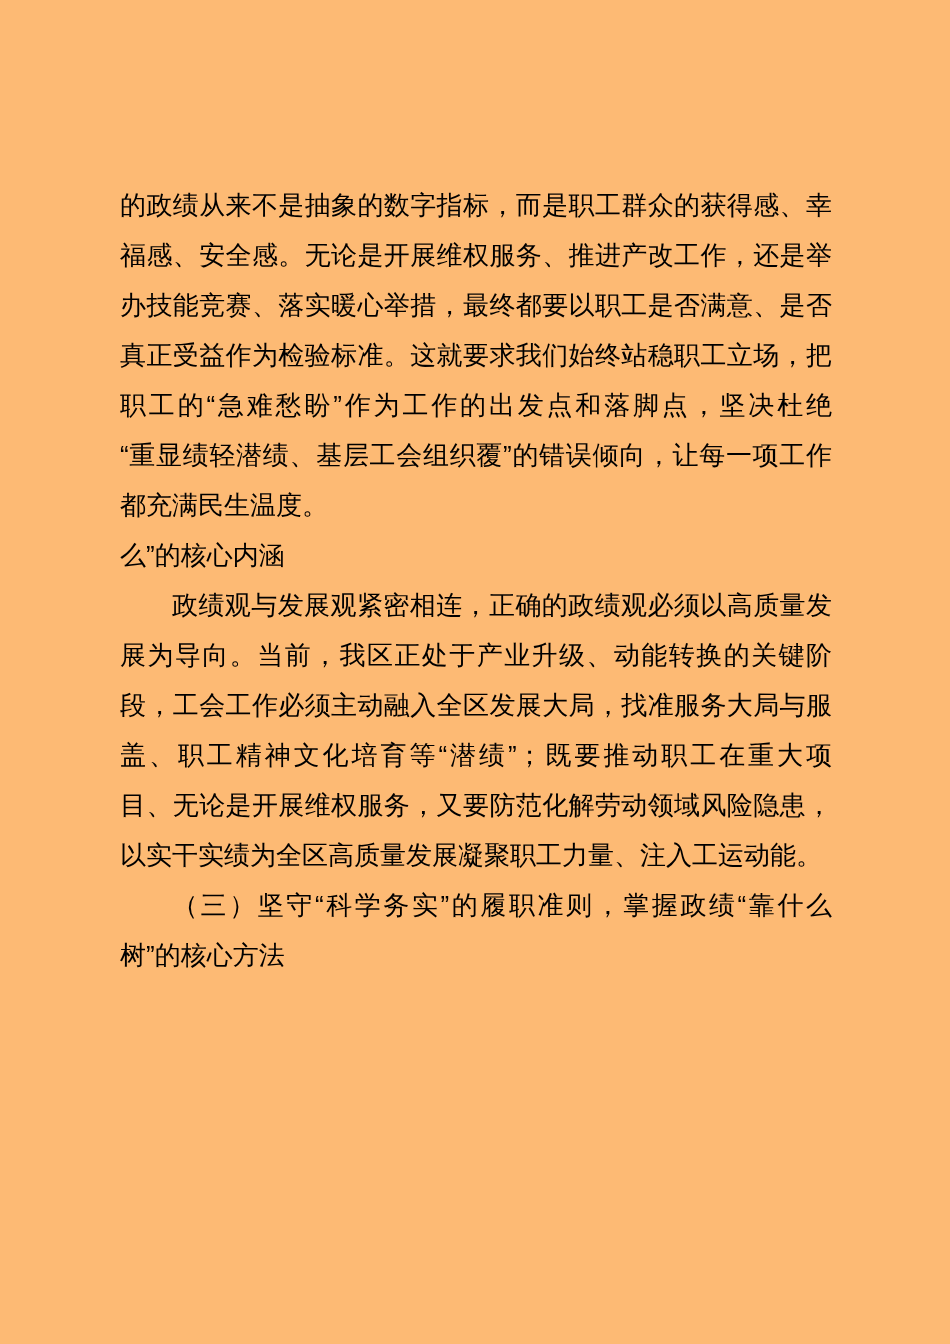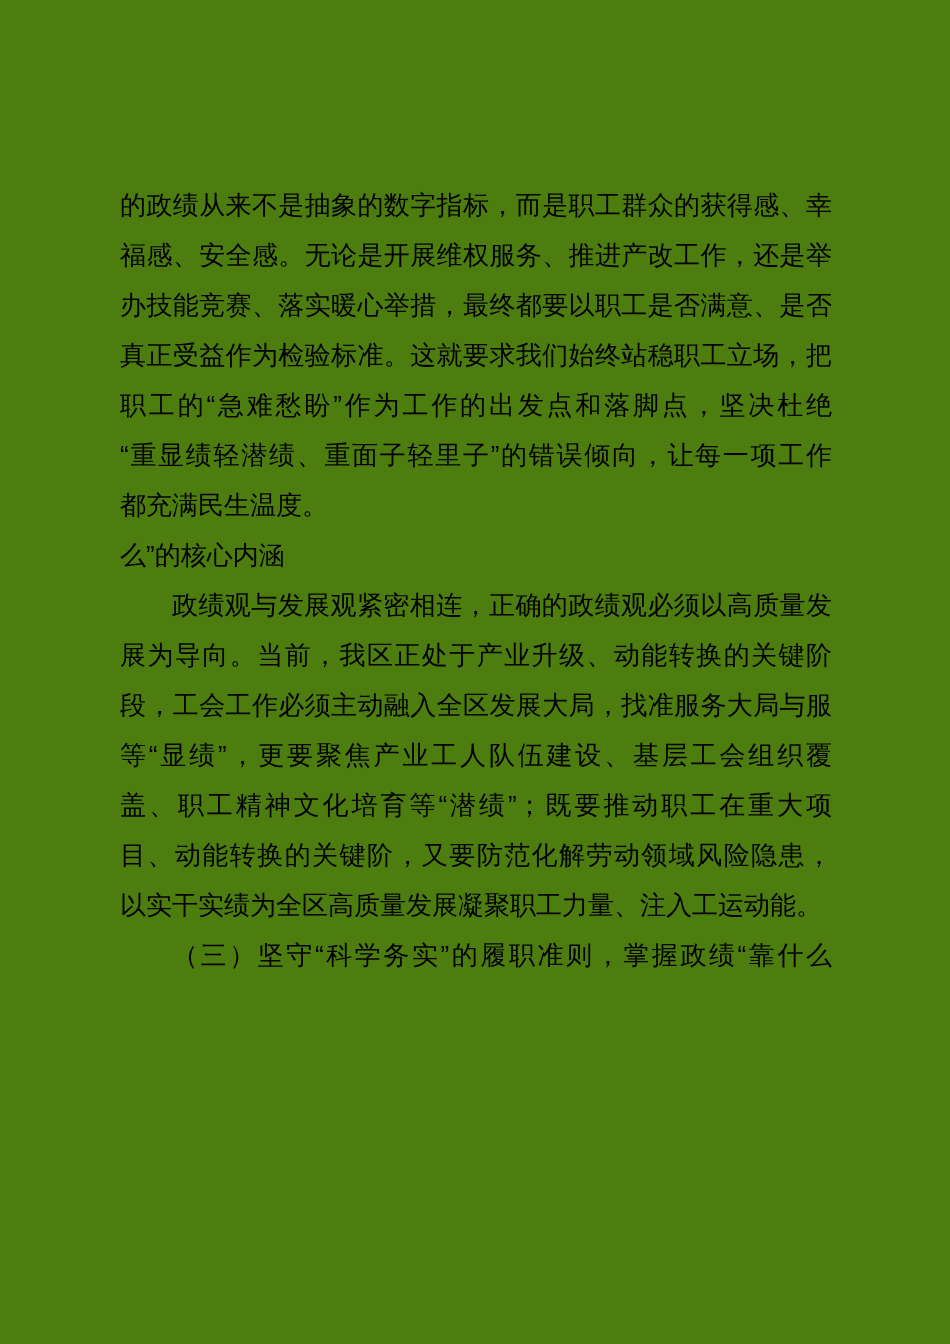--- a/index.html
+++ b/index.html
@@ -4,21 +4,21 @@
 <style>
   html, body {
     margin: 0;
     padding: 0;
     background: #ffffff;
   }
   .page {
     position: relative;
     width: 950px;
     height: 1344px;
-    background: #4d7c0f;
+    background: #fdba74;
     overflow: hidden;
     font-family: "Liberation Sans", sans-serif;
   }
   .text-block {
     position: absolute;
     top: 180px;
     left: 120px;
     width: 712px;
     color: #000000;
     font-size: 26px;
@@ -41,25 +41,25 @@
 </head>
 <body>
 
 <div class="page">
   <div class="text-block" id="lines-container">
       <div class="line">的政绩从来不是抽象的数字指标，而是职工群众的获得感、幸</div>
       <div class="line">福感、安全感。无论是开展维权服务、推进产改工作，还是举</div>
       <div class="line">办技能竞赛、落实暖心举措，最终都要以职工是否满意、是否</div>
       <div class="line">真正受益作为检验标准。这就要求我们始终站稳职工立场，把</div>
       <div class="line">职工的“急难愁盼”作为工作的出发点和落脚点，坚决杜绝</div>
-      <div class="line">“重显绩轻潜绩、重面子轻里子”的错误倾向，让每一项工作</div>
+      <div class="line">“重显绩轻潜绩、基层工会组织覆”的错误倾向，让每一项工作</div>
       <div class="line para-end">都充满民生温度。</div>
       <div class="line para-end">么”的核心内涵</div>
       <div class="line indent">政绩观与发展观紧密相连，正确的政绩观必须以高质量发</div>
       <div class="line">展为导向。当前，我区正处于产业升级、动能转换的关键阶</div>
       <div class="line">段，工会工作必须主动融入全区发展大局，找准服务大局与服</div>
-      <div class="line">等“显绩”，更要聚焦产业工人队伍建设、基层工会组织覆</div>
       <div class="line">盖、职工精神文化培育等“潜绩”；既要推动职工在重大项</div>
-      <div class="line">目、动能转换的关键阶，又要防范化解劳动领域风险隐患，</div>
+      <div class="line">目、无论是开展维权服务，又要防范化解劳动领域风险隐患，</div>
       <div class="line para-end">以实干实绩为全区高质量发展凝聚职工力量、注入工运动能。</div>
       <div class="line indent">（三）坚守“科学务实”的履职准则，掌握政绩“靠什么</div>
+      <div class="line para-end">树”的核心方法</div>
     </div>
 </div>
 
 </body></html>

